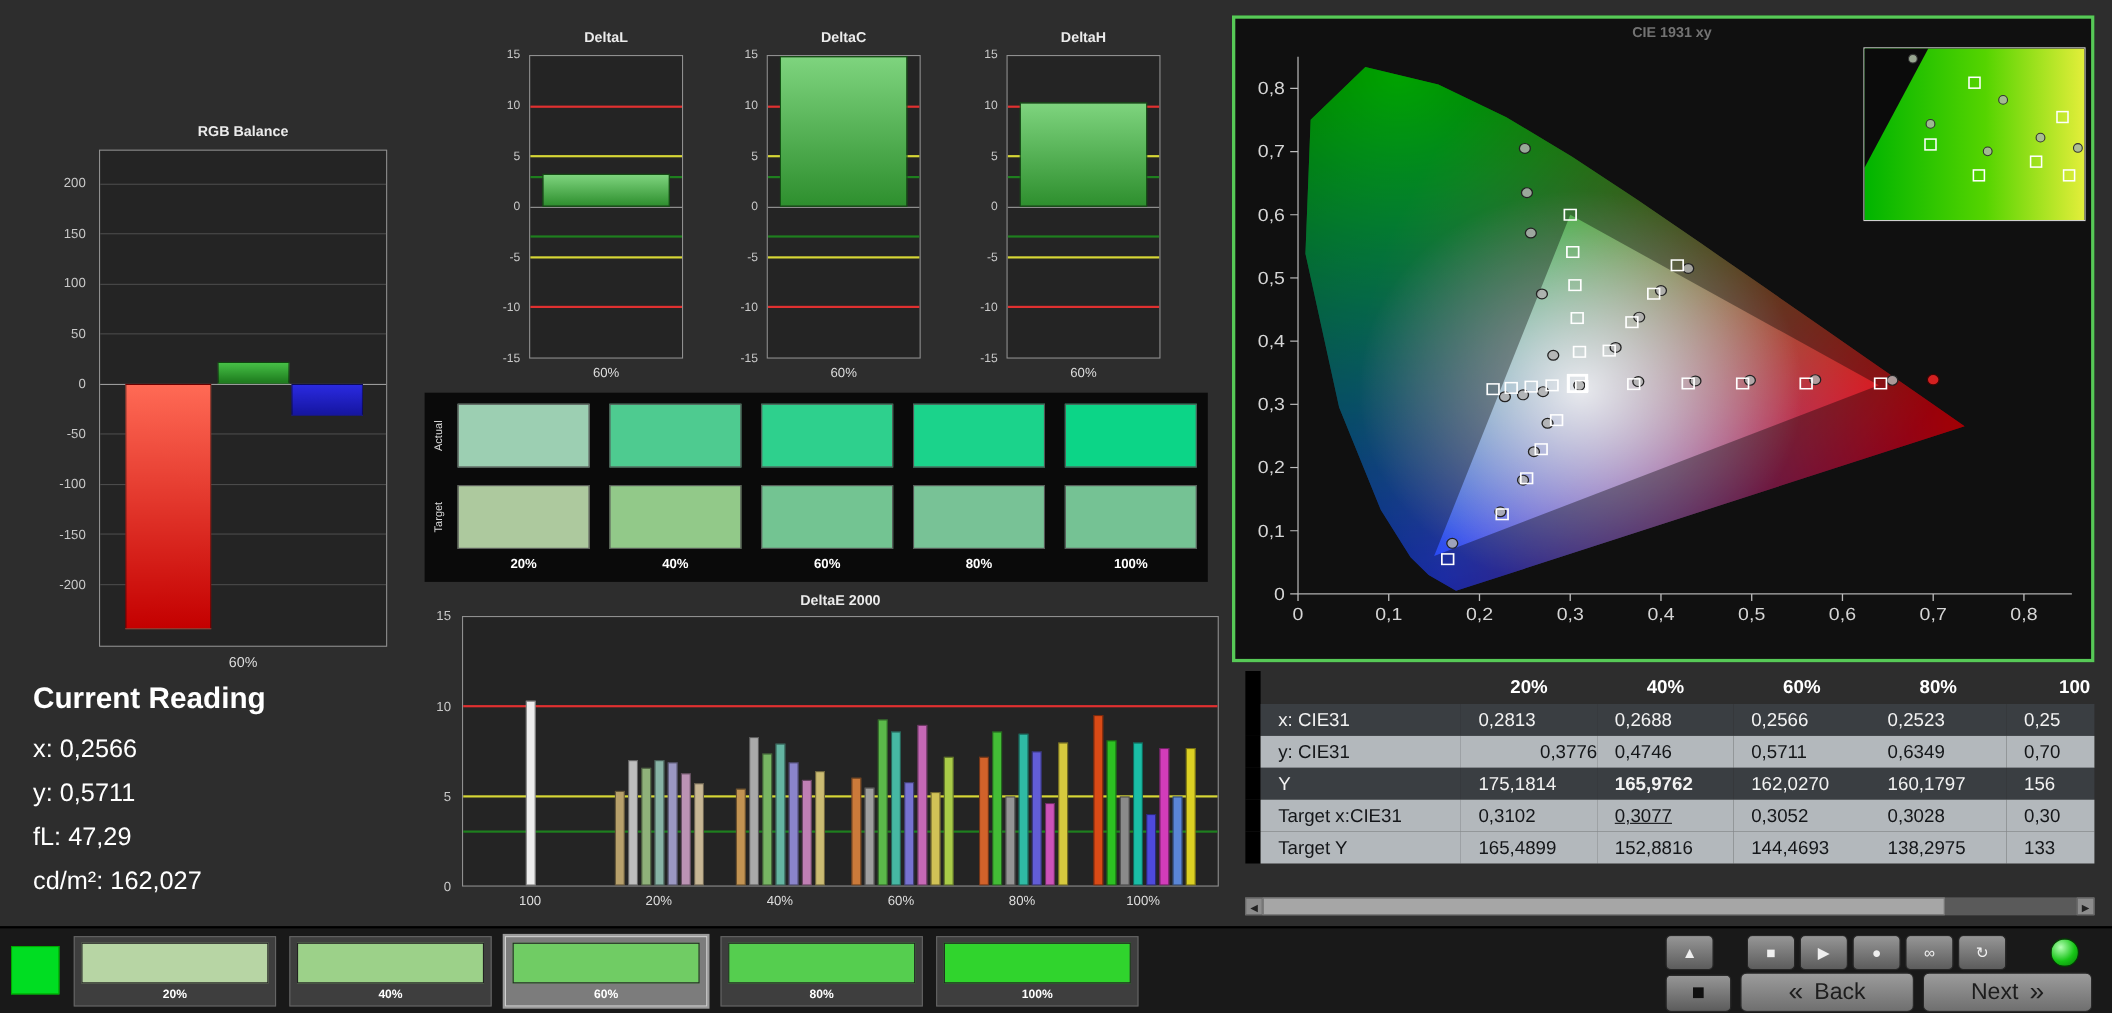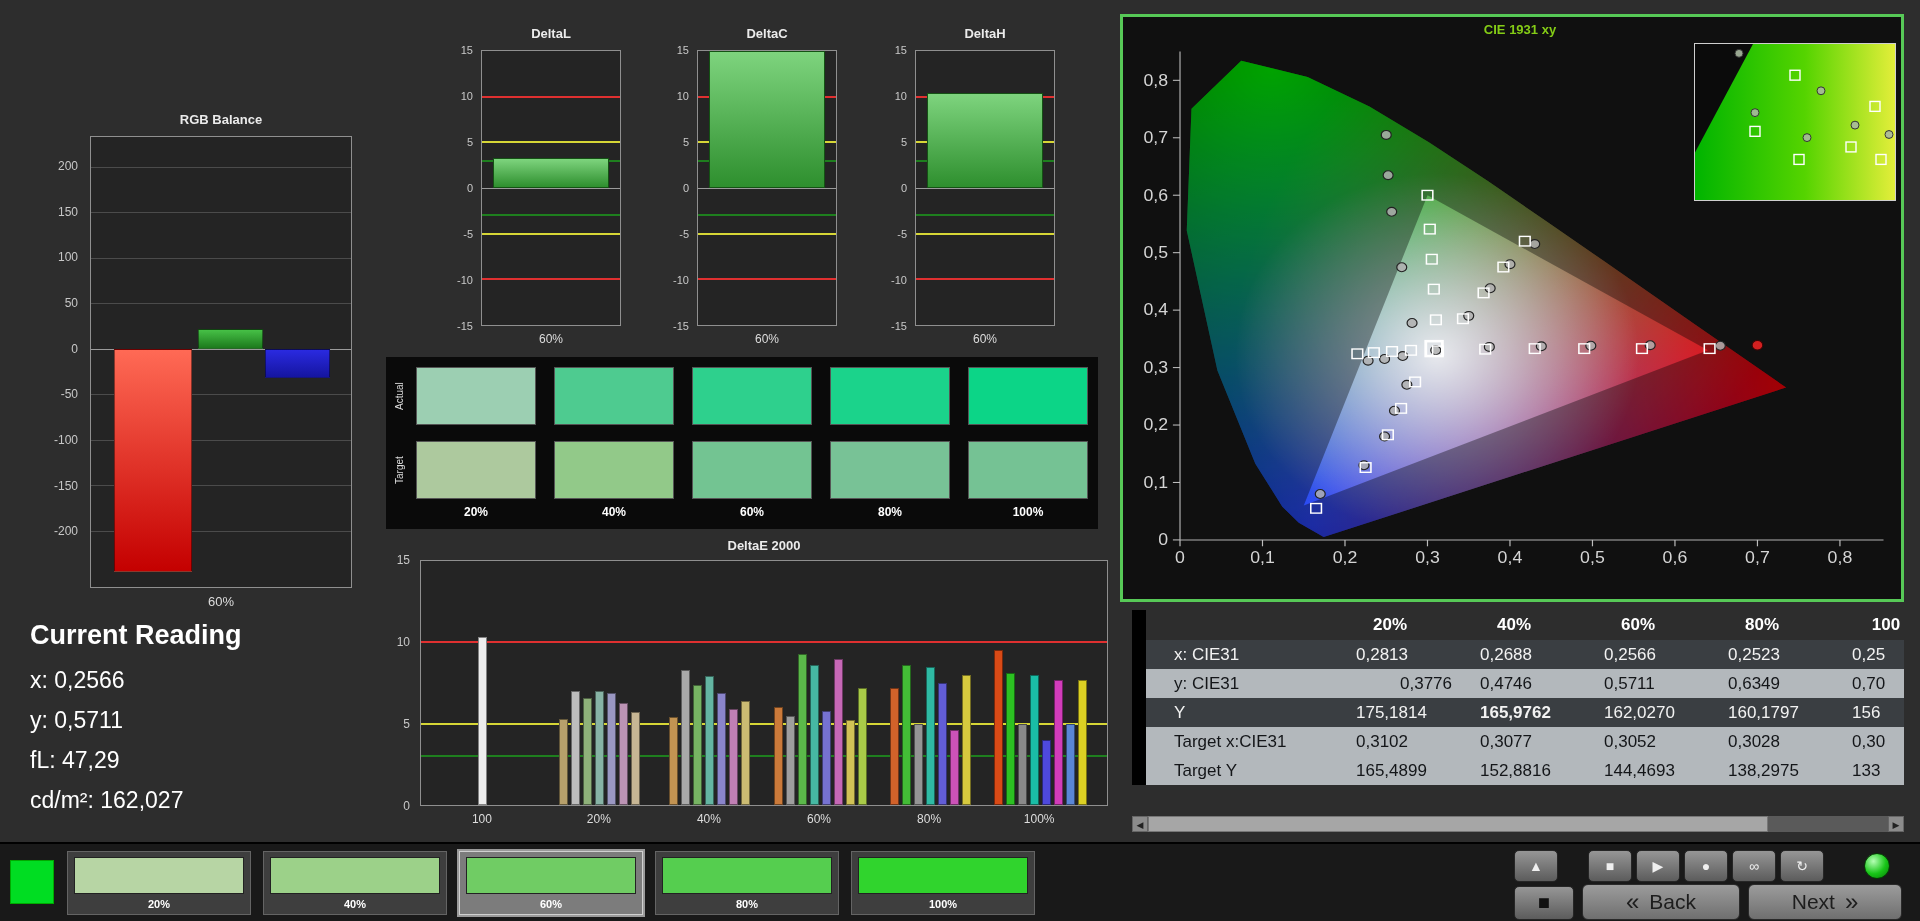--- a/index.html
+++ b/index.html
@@ -53,31 +53,31 @@
   .de-panel{left:386px;top:536px;width:732px;height:300px}
   .de-panel .chart-title{left:34px;right:10px}
   .de-panel .ylabels{left:0;top:24px;width:30px;height:246px;font-size:12px}
   .de-panel .plot{left:34px;top:24px;width:688px;height:246px}
   #de-xlabels{position:absolute;left:34px;top:276px;width:688px;height:16px}
   #de-xlabels .xtick{position:absolute;transform:translateX(-50%);font-size:12px;color:#ddd}
   .debar{position:absolute;border:1px solid rgba(0,0,0,.45)}
 
   
   .cie-panel{left:1120px;top:14px;width:784px;height:588px;background:#101010;border:3px solid #57c957}
-  .cie-panel .chart-title{left:16px;right:0;top:5px;color:#84cc16}
+  .cie-panel .chart-title{left:16px;right:0;top:5px;color:#737373}
   #cie-svg{position:absolute;left:12px;top:24px;width:758px;height:552px}
   svg text{font-family:"Liberation Sans",sans-serif}
   .cie-inset{position:absolute;left:571px;top:26px;width:202px;height:158px;border:1px solid #cfcfcf;background:#000}
   .cie-inset svg{width:100%;height:100%;display:block}
 
   
   .table-wrap{left:1132px;top:610px;width:772px;height:204px;overflow:hidden}
   .trow{display:flex;height:29px;line-height:29px;white-space:nowrap}
   .trow.thead{height:30px;line-height:30px}
-  .tcell{flex:0 0 auto;overflow:hidden;padding-left:28px;font-size:17px}
+  .tcell{flex:0 0 auto;overflow:hidden;padding-left:16px;font-size:17px}
   .thead .tcell{font-weight:bold;color:#fff;text-align:center;padding-left:0;background:transparent}
   .trow.dark .tcell{background:#3a3e42;color:#f2f2f2}
   .trow.light .tcell{background:#b3b8bc;color:#141619}
   .trow .c0{padding:0;background:#000 !important}
   .table-scrollbar{position:absolute;left:1132px;top:816px;width:772px;height:16px;background:#5a5a5a;display:flex}
   .sb-btn{flex:0 0 16px;height:16px;background:#8c8c8c;color:#222;font-size:9px;line-height:16px;text-align:center;border:1px solid #666}
   .sb-thumb{flex:0 0 620px;height:16px;background:#a6a6a6;border:1px solid #777}
   .sb-spacer{flex:1;background:#5a5a5a}
 
   
@@ -480,21 +480,21 @@
         <div class="tcell c2" style="width: 124px;">175,1814</div>
         <div class="tcell c3" style="width: 124px; font-weight: bold;">165,9762</div>
         <div class="tcell c4" style="width: 124px;">162,0270</div>
         <div class="tcell c5" style="width: 124px;">160,1797</div>
         <div class="tcell c6" style="width: 124px;">156</div>
       </div>
       <div class="trow light">
         <div class="tcell c0" style="width: 14px;"></div>
         <div class="tcell c1" style="width: 182px;">Target x:CIE31</div>
         <div class="tcell c2" style="width: 124px;">0,3102</div>
-        <div class="tcell c3" style="width: 124px;">0,3077</div>
+        <div class="tcell c3" style="width: 124px; text-decoration: underline;">0,3077</div>
         <div class="tcell c4" style="width: 124px;">0,3052</div>
         <div class="tcell c5" style="width: 124px;">0,3028</div>
         <div class="tcell c6" style="width: 124px;">0,30</div>
       </div>
       <div class="trow light">
         <div class="tcell c0" style="width: 14px;"></div>
         <div class="tcell c1" style="width: 182px;">Target Y</div>
         <div class="tcell c2" style="width: 124px;">165,4899</div>
         <div class="tcell c3" style="width: 124px;">152,8816</div>
         <div class="tcell c4" style="width: 124px;">144,4693</div>

